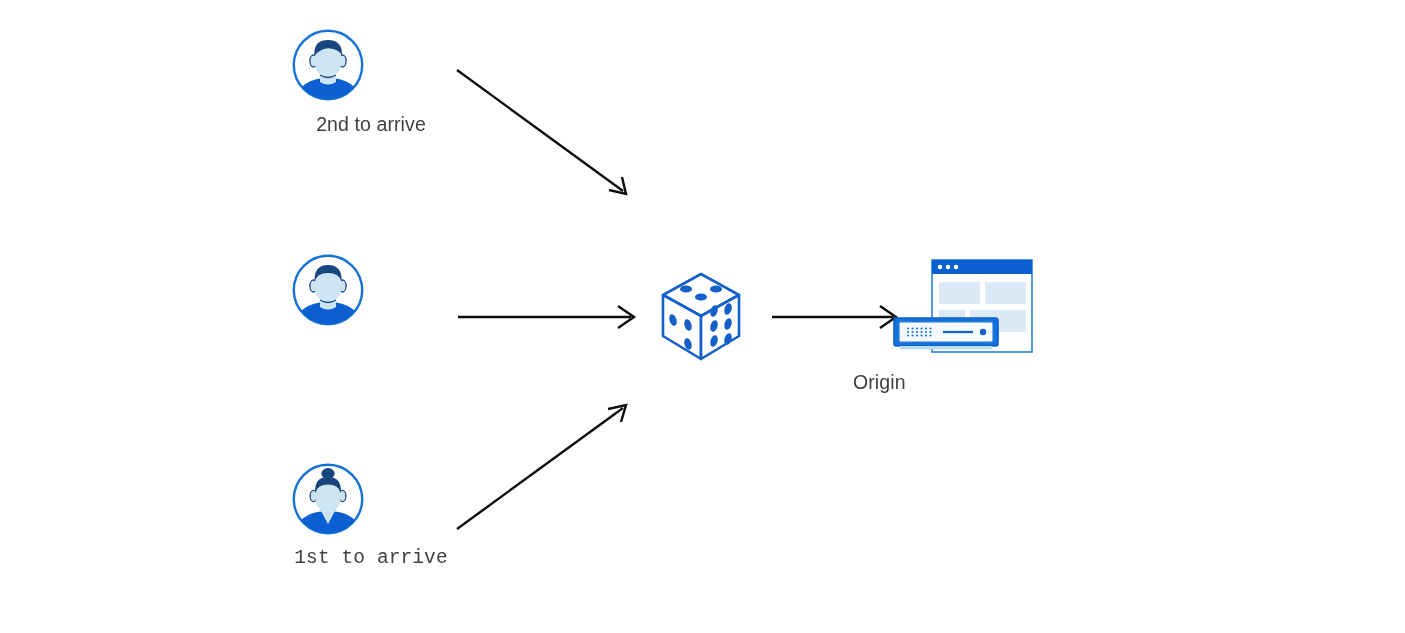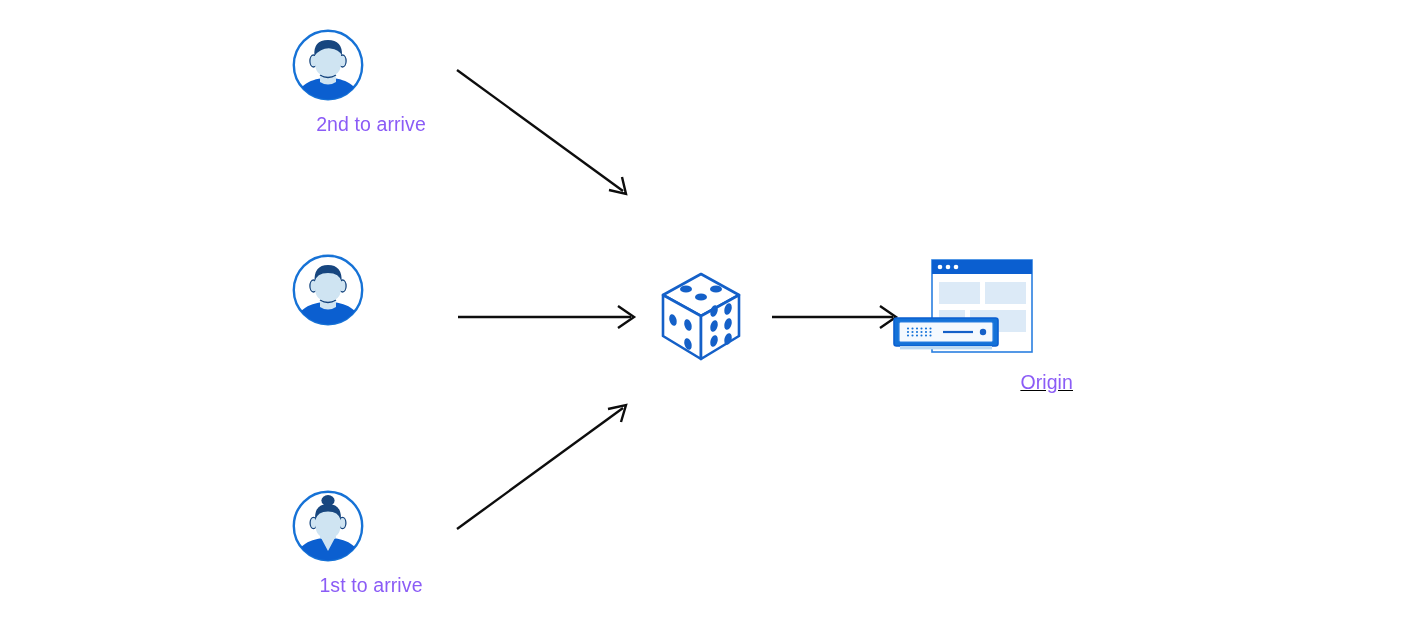--- a/index.html
+++ b/index.html
@@ -19,36 +19,35 @@
   }
   .node {
     position: absolute;
   }
   .avatar-node {
     width: 160px;
     text-align: center;
   }
   .node-label {
     font-size: 19.5px;
-    color: #8b5cf6;
+    color: #404040;
     letter-spacing: 0.1px;
     line-height: 1.2;
     white-space: nowrap;
   }
   .avatar-label {
     margin-top: 11px;
   }
   .icon-wrap {
     display: block;
     margin: 0 auto;
   }
   .origin-node {
     width: 220px;
-    text-align: right;
-    text-decoration: underline;
+    text-align: left;
   }
   .origin-label {
     margin-top: 10px;
   }
   svg { display: block; }
   .arrows-layer {
     position: absolute;
     left: 0; top: 0;
     width: 1405px;
     height: 633px;
@@ -125,21 +124,21 @@
           <ellipse cx="22.5" cy="33" rx="3.6" ry="6" fill="#cfe4f2" stroke="#17467f" stroke-width="1.3"></ellipse>
           <ellipse cx="51.5" cy="33" rx="3.6" ry="6" fill="#cfe4f2" stroke="#17467f" stroke-width="1.3"></ellipse>
           <path d="M24 27 q0 -13 13 -13 q13 0 13 13 v8 q0 13 -13 13 q-13 0 -13 -13 Z" fill="#cfe4f2"></path>
 
           <path d="M23.6 29 q-1 -17 13.4 -17 q14.4 0 13.6 17 q-2 -9 -13.6 -9 q-11.6 0 -13.4 9 Z" fill="#17467f"></path>
         </g>
       </svg>
     </span>
   </div>
 
-  <div class="node avatar-node" style="left:291px; top:489px;">
+  <div class="node avatar-node" style="left:291px; top:462px;font-family:Liberation Mono, monospace;">
     <span class="icon-wrap">
       <svg width="74" height="74" viewBox="0 0 74 74">
         <circle cx="37" cy="37" r="34.2" fill="#ffffff" stroke="#1672d6" stroke-width="2.4"></circle>
         <clipPath id="clipC">
             <circle cx="37" cy="37" r="34.2"></circle>
           </clipPath>
         <g clip-path="url(#clipC)">
 
           <path d="M3 74 C5 57 18 49 37 49 C56 49 69 57 71 74 Z" fill="#0b5fd0"></path>
 

